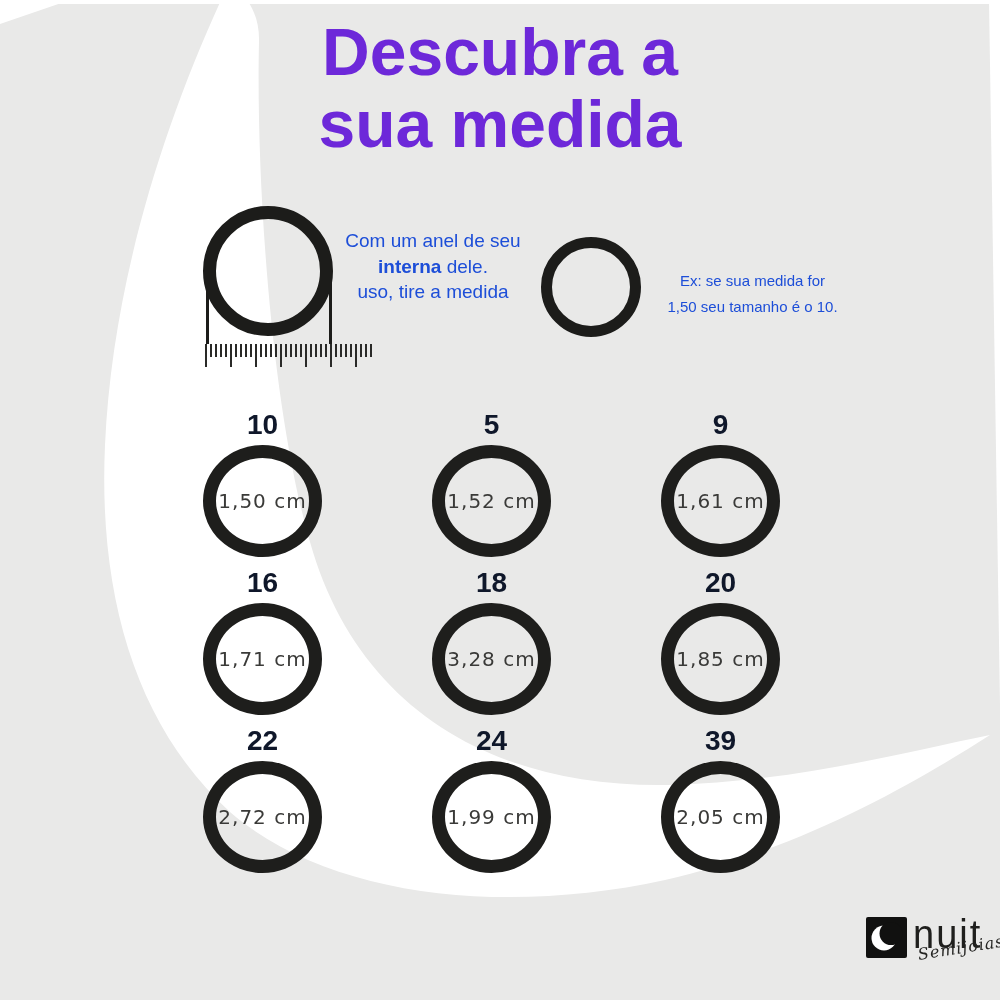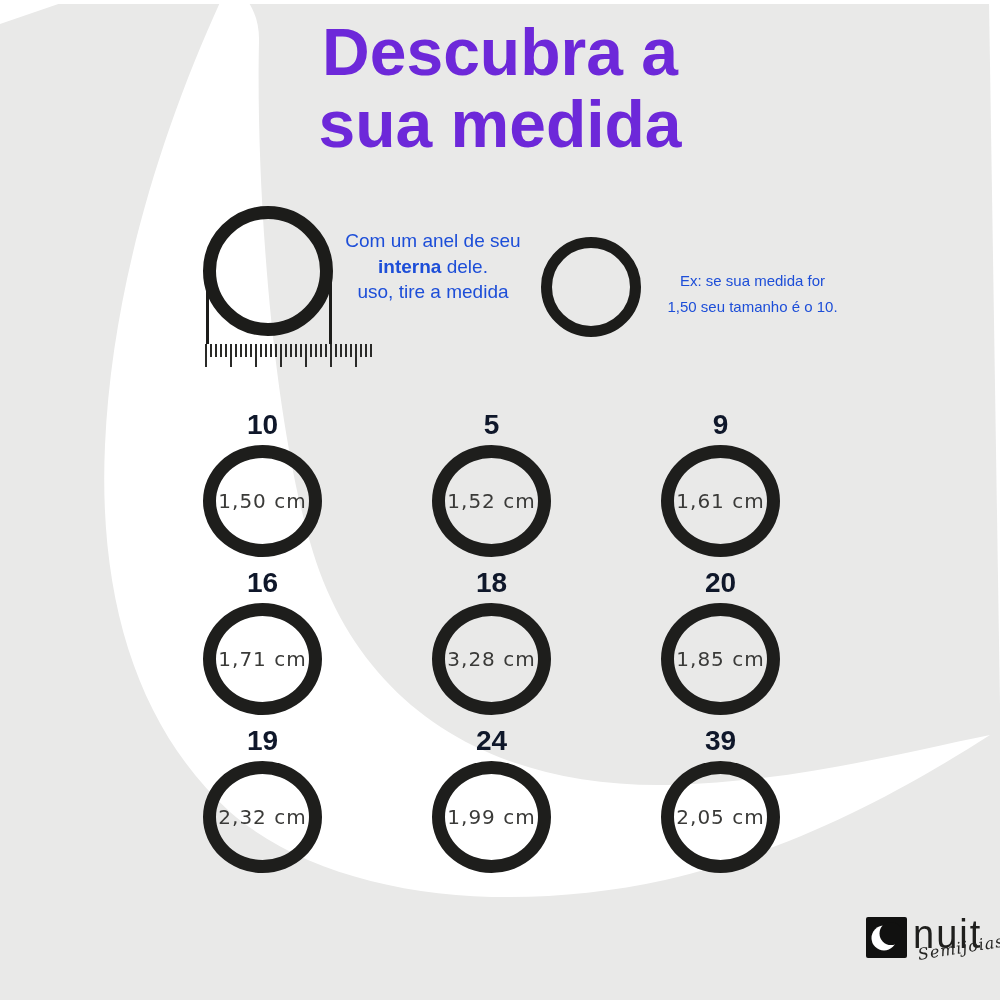--- a/index.html
+++ b/index.html
@@ -186,23 +186,23 @@
     </div>
 
     <div class="cell">
       <div class="num">20</div>
       <div class="ring">
         <span class="measure">1,85 cm</span>
       </div>
     </div>
 
     <div class="cell">
-      <div class="num">19</div>
-      <div class="ring">
-        <span class="measure">2,32 cm</span>
+      <div class="num">22</div>
+      <div class="ring">
+        <span class="measure">2,72 cm</span>
       </div>
     </div>
 
     <div class="cell">
       <div class="num">24</div>
       <div class="ring">
         <span class="measure">1,99 cm</span>
       </div>
     </div>
 

